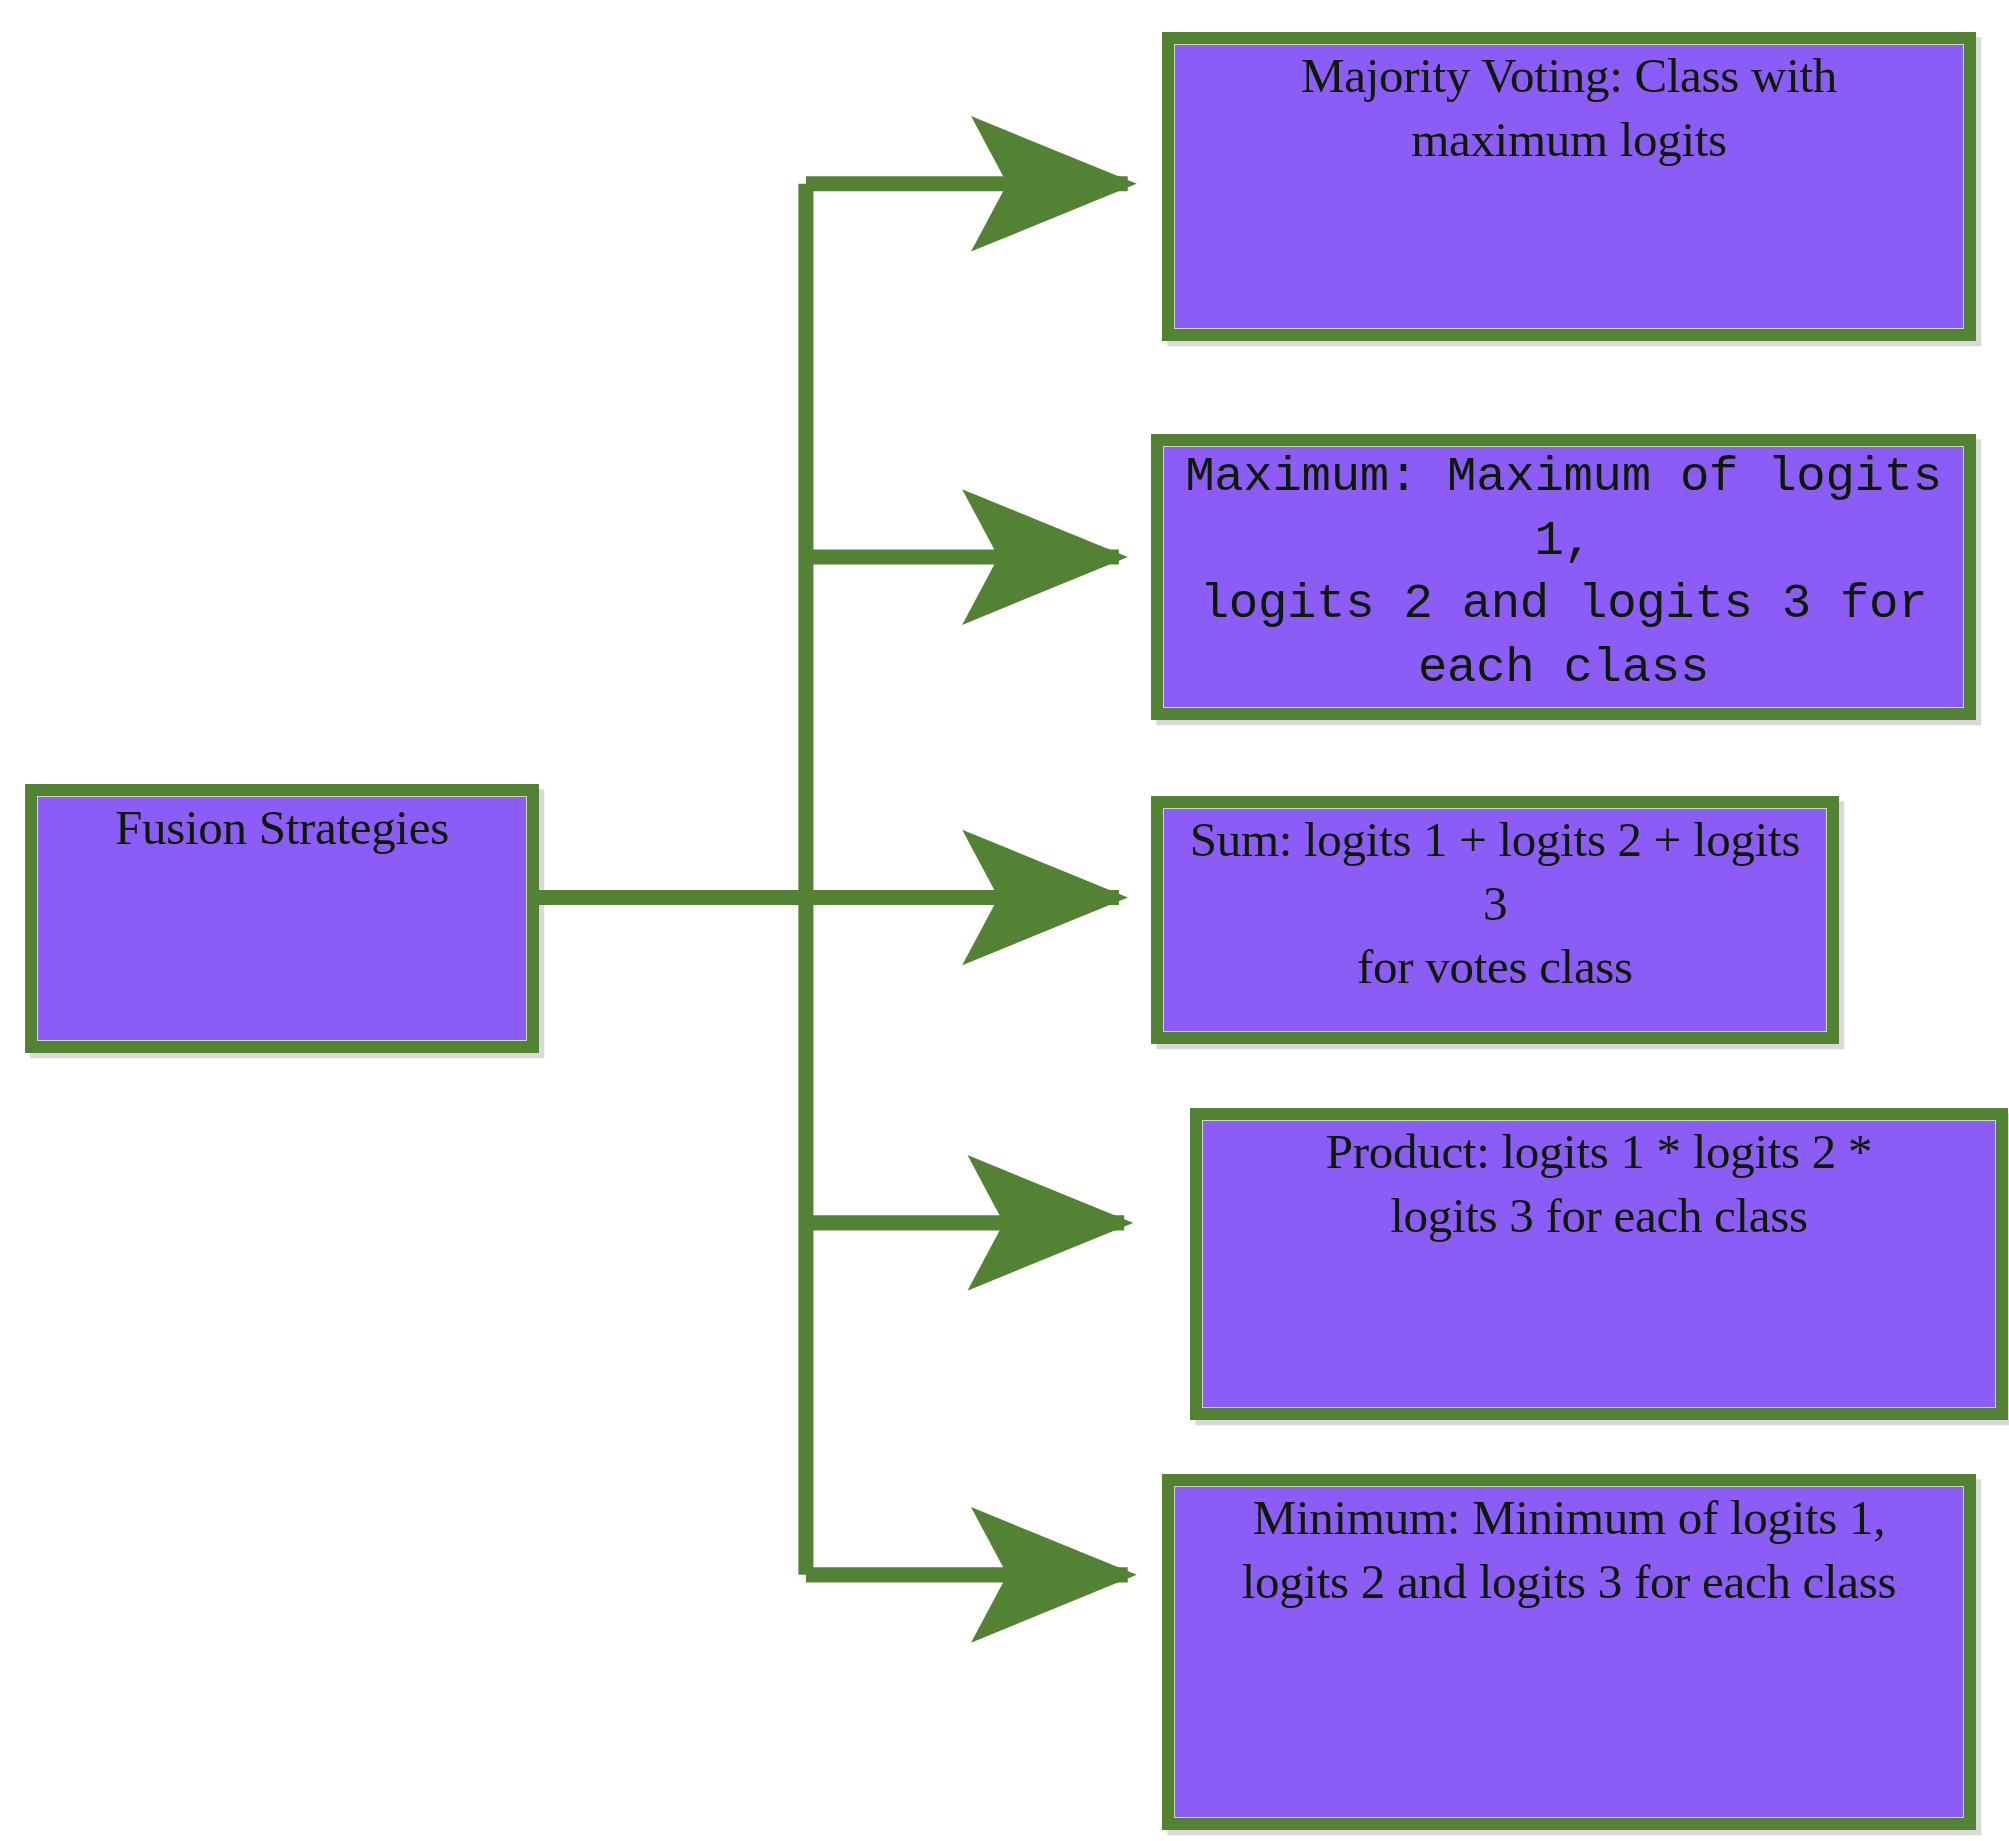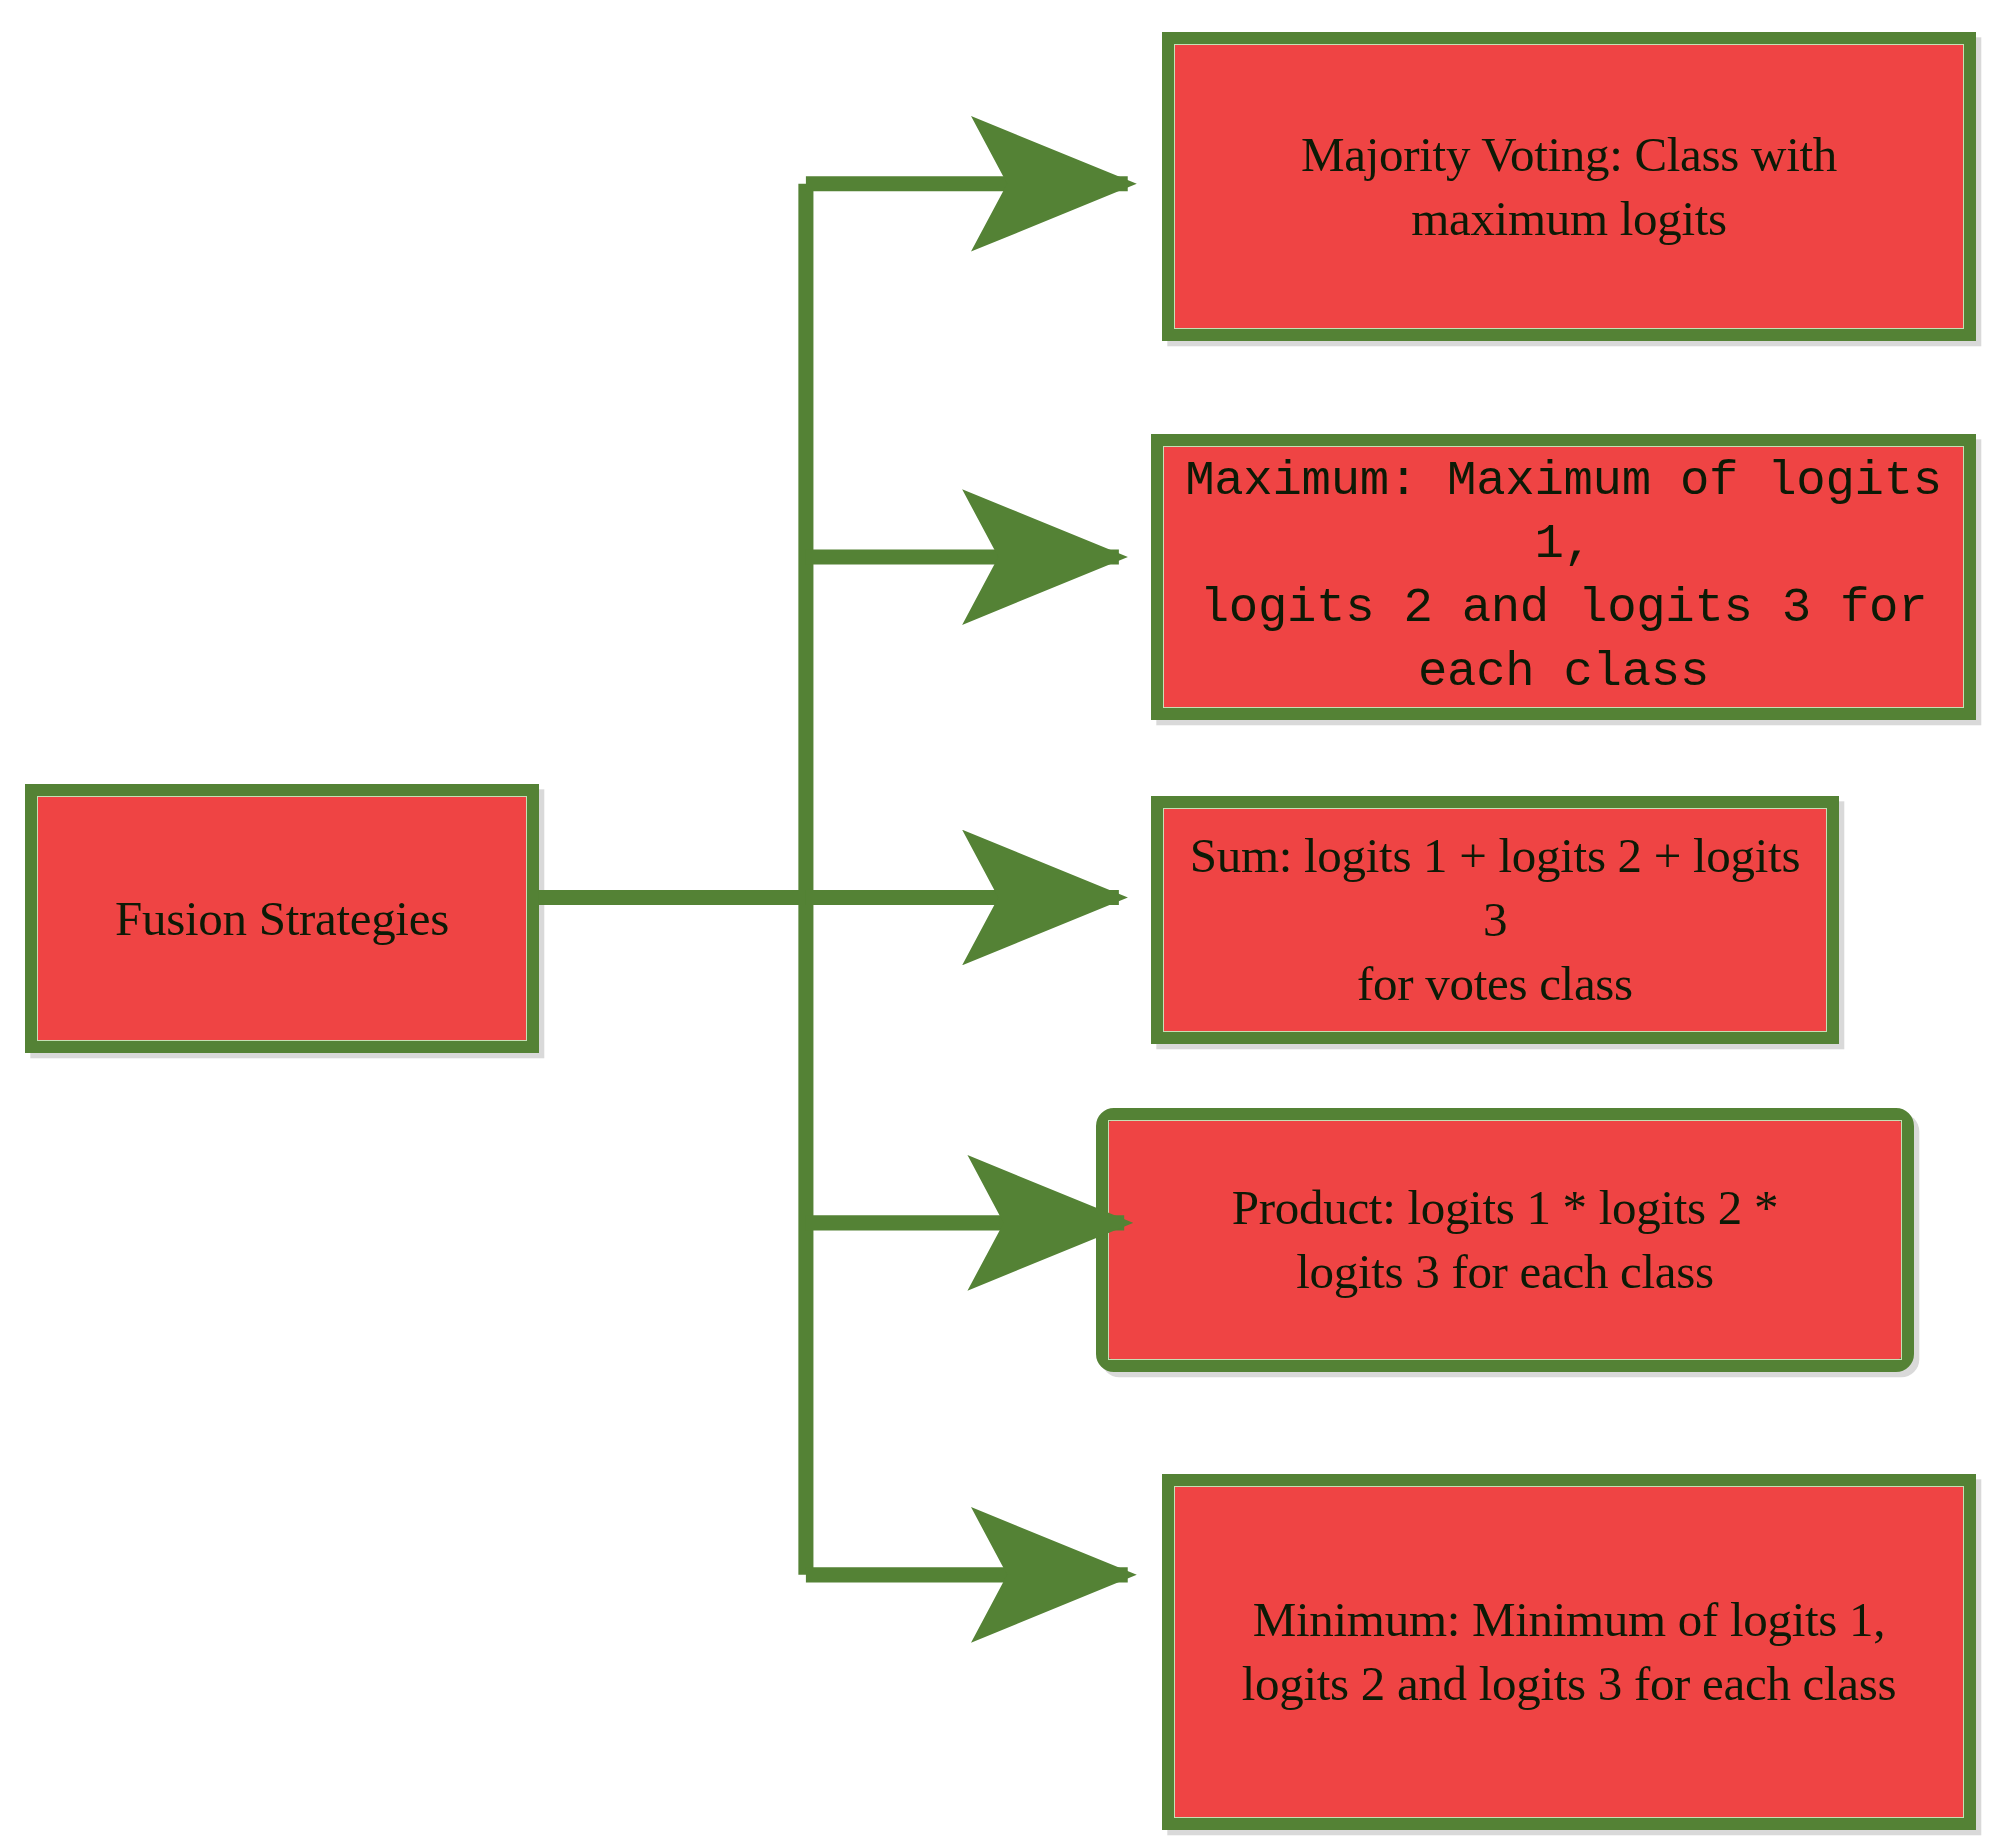--- a/index.html
+++ b/index.html
@@ -13,25 +13,24 @@
     height: 1842px;
     background: #ffffff;
     overflow: hidden;
     font-family: "Liberation Serif", "DejaVu Serif", serif;
   }
 
   
   .node {
     position: absolute;
     box-sizing: border-box;
-    background: #ef4444;
+    background: #8b5cf6;
     border: 12.4px solid #548235;
     box-shadow: 5.3px 5.3px 0 rgba(120,120,120,0.28);
     display: flex;
-    align-items: center;
     justify-content: center;
   }
   .node .inner-rule {
     position: absolute;
     inset: 0;
     border: 1.8px solid #C6E0B4;
     pointer-events: none;
   }
   .node-label {
     position: relative;
@@ -108,21 +107,21 @@
   </div>
 
   <div class="node" style="left:1151px; top:796px; width:688px; height:248px;">
     <span class="inner-rule"></span>
     <span class="node-label">
       <span>Sum: logits 1 + logits 2 + logits 3</span><br>
       <span>for votes class</span>
     </span>
   </div>
 
-  <div class="node" style="left:1096px; top:1108px; width:818px; height:264px;border-radius:18px;">
+  <div class="node" style="left:1190px; top:1108px; width:818px; height:312px;">
     <span class="inner-rule"></span>
     <span class="node-label">
       <span>Product: logits 1 * logits 2 *</span><br>
       <span>logits 3 for each class</span>
     </span>
   </div>
 
   <div class="node" style="left:1162px; top:1452px; width:814px; height:356px;margin-top:22px;">
     <span class="inner-rule"></span>
     <span class="node-label justify">

